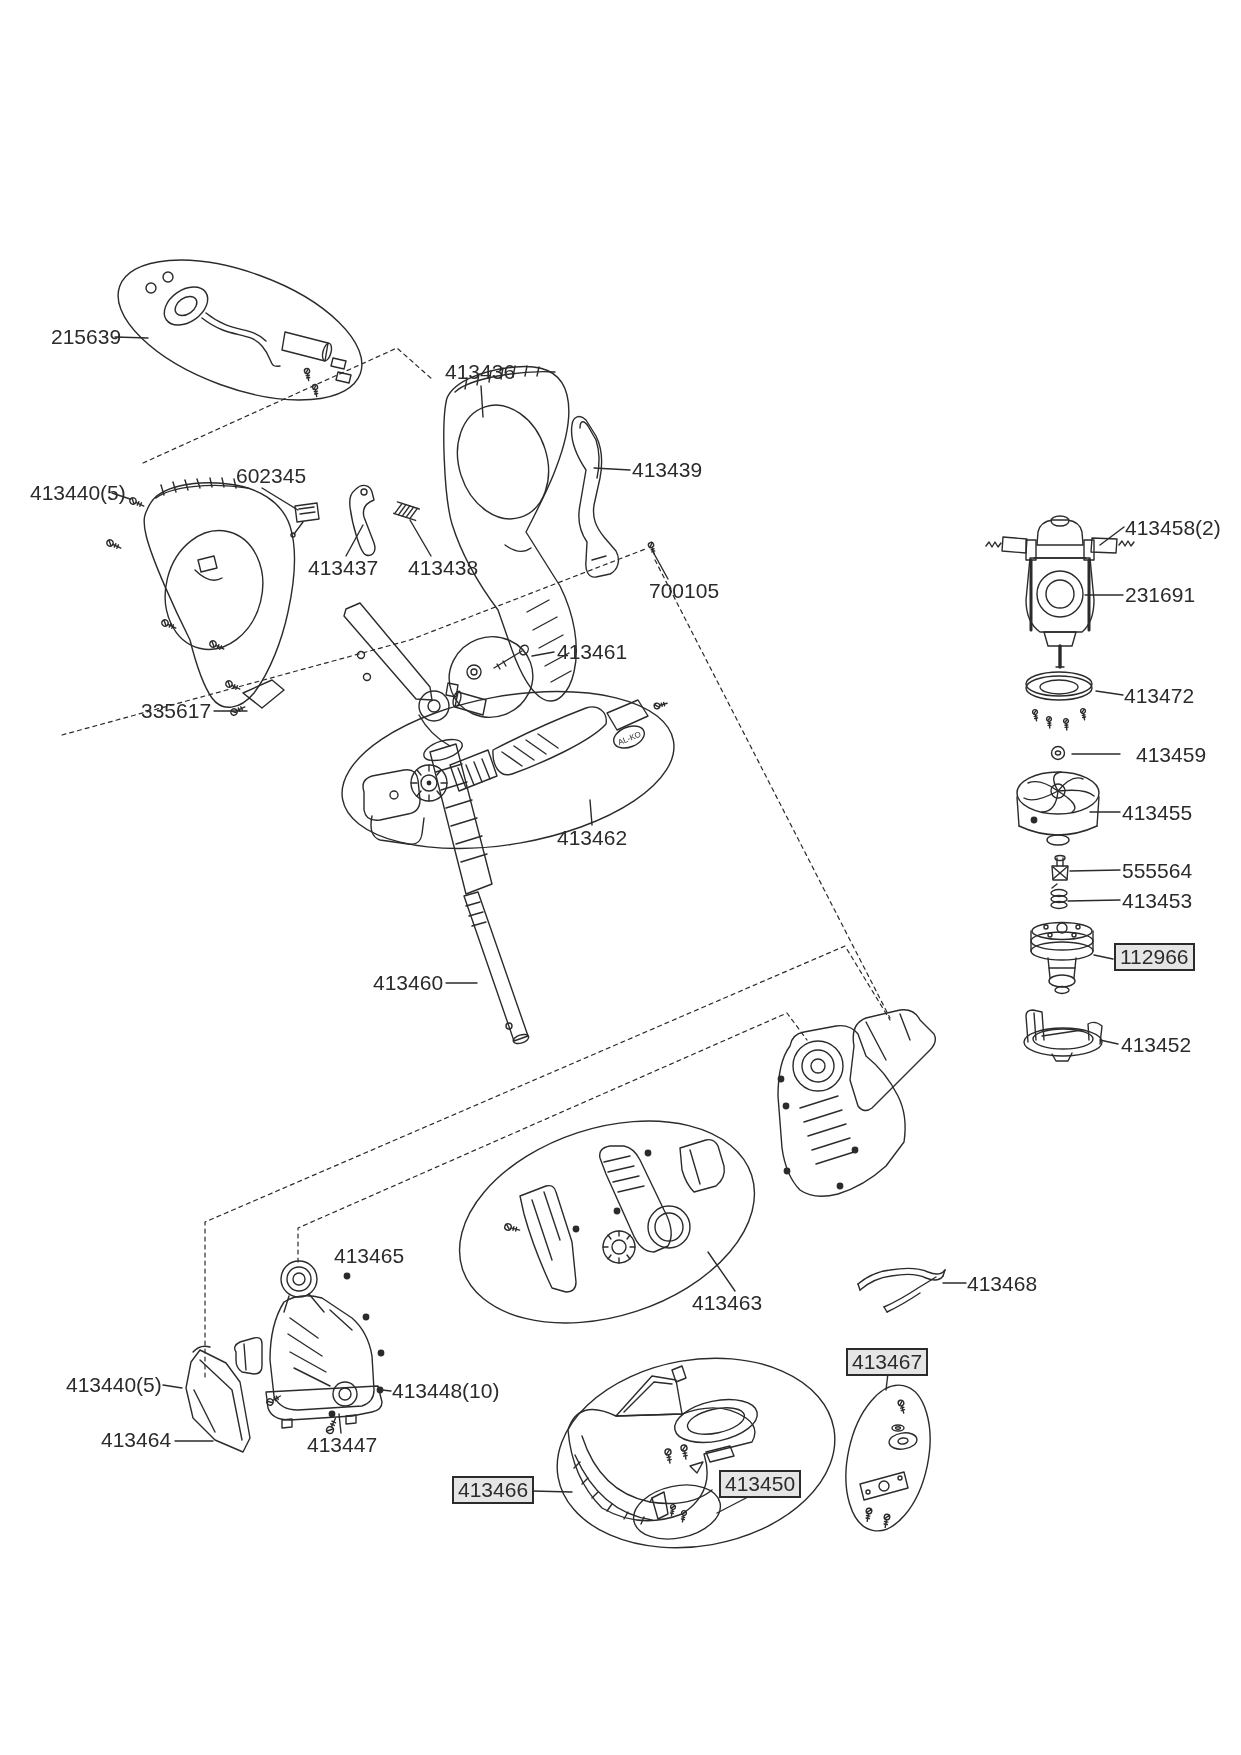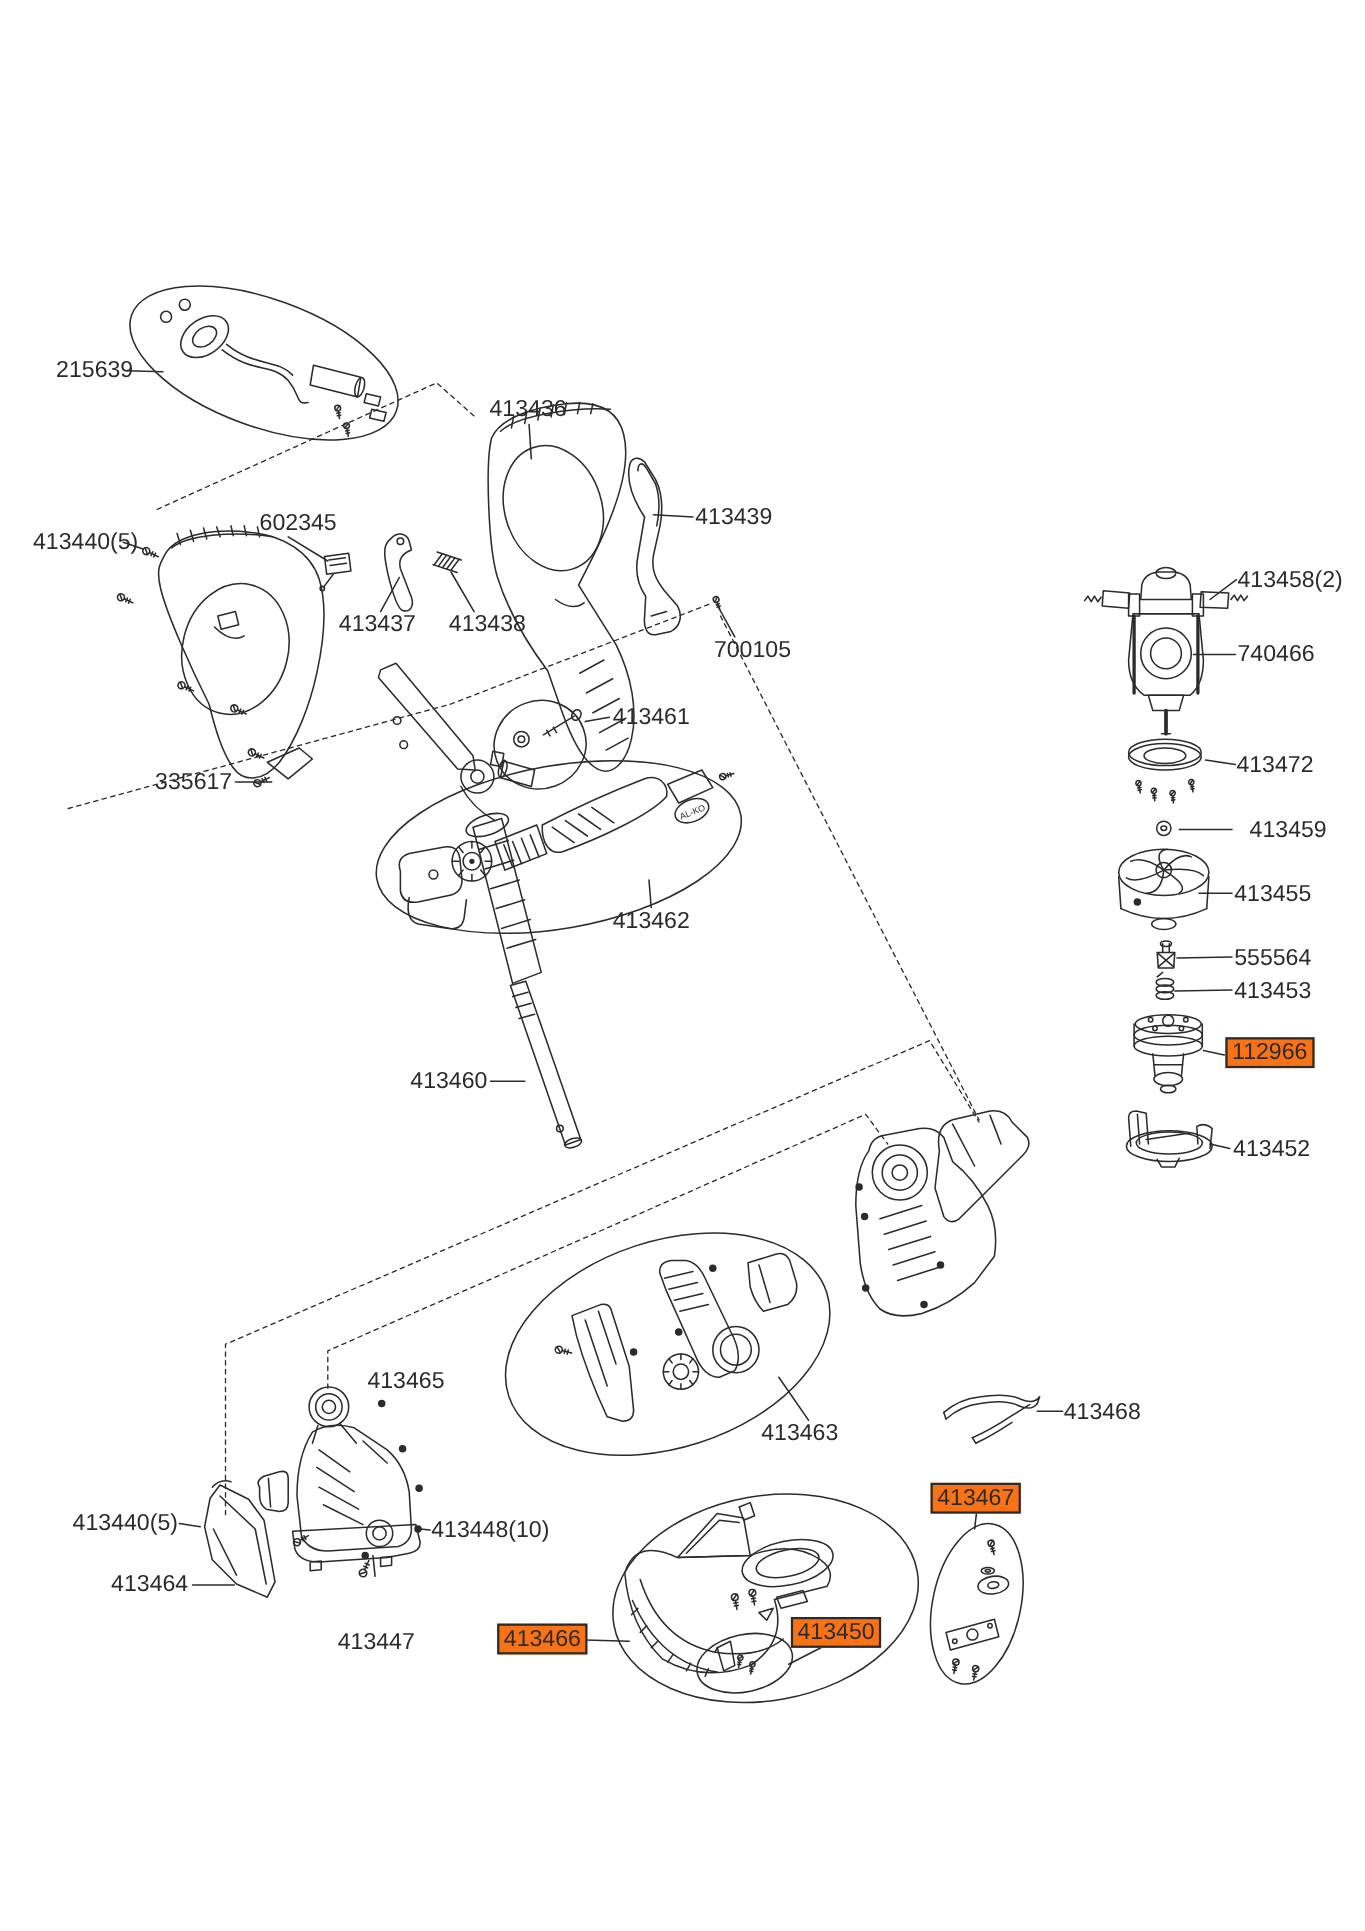--- a/index.html
+++ b/index.html
@@ -5,21 +5,21 @@
   html,body { margin:0; padding:0; background:#ffffff; }
   #canvas {
     position:relative; width:1241px; height:1755px; background:#ffffff;
     font-family:"Liberation Sans", sans-serif; overflow:hidden;
   }
   #art { position:absolute; left:0; top:0; }
   .lbl {
     position:absolute; font-size:21px; line-height:1.05; color:#2b2b2b;
     white-space:nowrap; letter-spacing:0px;
   }
-  .boxed { border:2px solid #2b2b2b; padding:1px 4px; background:#f97316; }
+  .boxed { border:2px solid #2b2b2b; padding:1px 4px; background:#e5e5e5; }
   svg * { vector-effect:non-scaling-stroke; }
 </style>
 </head>
 <body>
 
 <div id="canvas">
 
 <svg id="art" width="1241" height="1755" viewBox="0 0 1241 1755" stroke="#2b2b2b" fill="none" stroke-width="1.4" stroke-linecap="round" stroke-linejoin="round">
 
   <defs>
@@ -469,32 +469,32 @@
 <div class="lbl" style="left:236px; top:465px;">602345</div>
 <div class="lbl" style="left:308px; top:557px;">413437</div>
 <div class="lbl" style="left:408px; top:557px;">413438</div>
 <div class="lbl" style="left:649px; top:580px;">700105</div>
 <div class="lbl" style="left:30px;  top:482px;">413440(5)</div>
 <div class="lbl" style="left:141px; top:700px;">335617</div>
 <div class="lbl" style="left:557px; top:641px;">413461</div>
 <div class="lbl" style="left:557px; top:827px;">413462</div>
 <div class="lbl" style="left:373px; top:972px;">413460</div>
 <div class="lbl" style="left:1125px;top:517px;">413458(2)</div>
-<div class="lbl" style="left:1125px;top:584px;">740466</div>
+<div class="lbl" style="left:1125px;top:584px;">231691</div>
 <div class="lbl" style="left:1124px;top:685px;">413472</div>
 <div class="lbl" style="left:1122px;top:744px;margin-left:14px;">413459</div>
 <div class="lbl" style="left:1122px;top:802px;">413455</div>
 <div class="lbl" style="left:1122px;top:860px;">555564</div>
 <div class="lbl" style="left:1122px;top:890px;">413453</div>
 <div class="lbl boxed" style="left:1114px;top:943px;">112966</div>
 <div class="lbl" style="left:1121px;top:1034px;">413452</div>
 <div class="lbl" style="left:334px; top:1245px;">413465</div>
 <div class="lbl" style="left:692px; top:1292px;">413463</div>
 <div class="lbl" style="left:967px; top:1273px;">413468</div>
 <div class="lbl" style="left:66px;  top:1374px;">413440(5)</div>
 <div class="lbl" style="left:392px; top:1380px;text-align:right;">413448(10)</div>
-<div class="lbl" style="left:307px; top:1434px;margin-top:48px;">413447</div>
+<div class="lbl" style="left:307px; top:1434px;">413447</div>
 <div class="lbl" style="left:101px; top:1429px;">413464</div>
 <div class="lbl boxed" style="left:452px; top:1476px;">413466</div>
 <div class="lbl boxed" style="left:719px; top:1470px;">413450</div>
 <div class="lbl boxed" style="left:846px; top:1348px;">413467</div>
 
 </div>
 
 </body></html>

